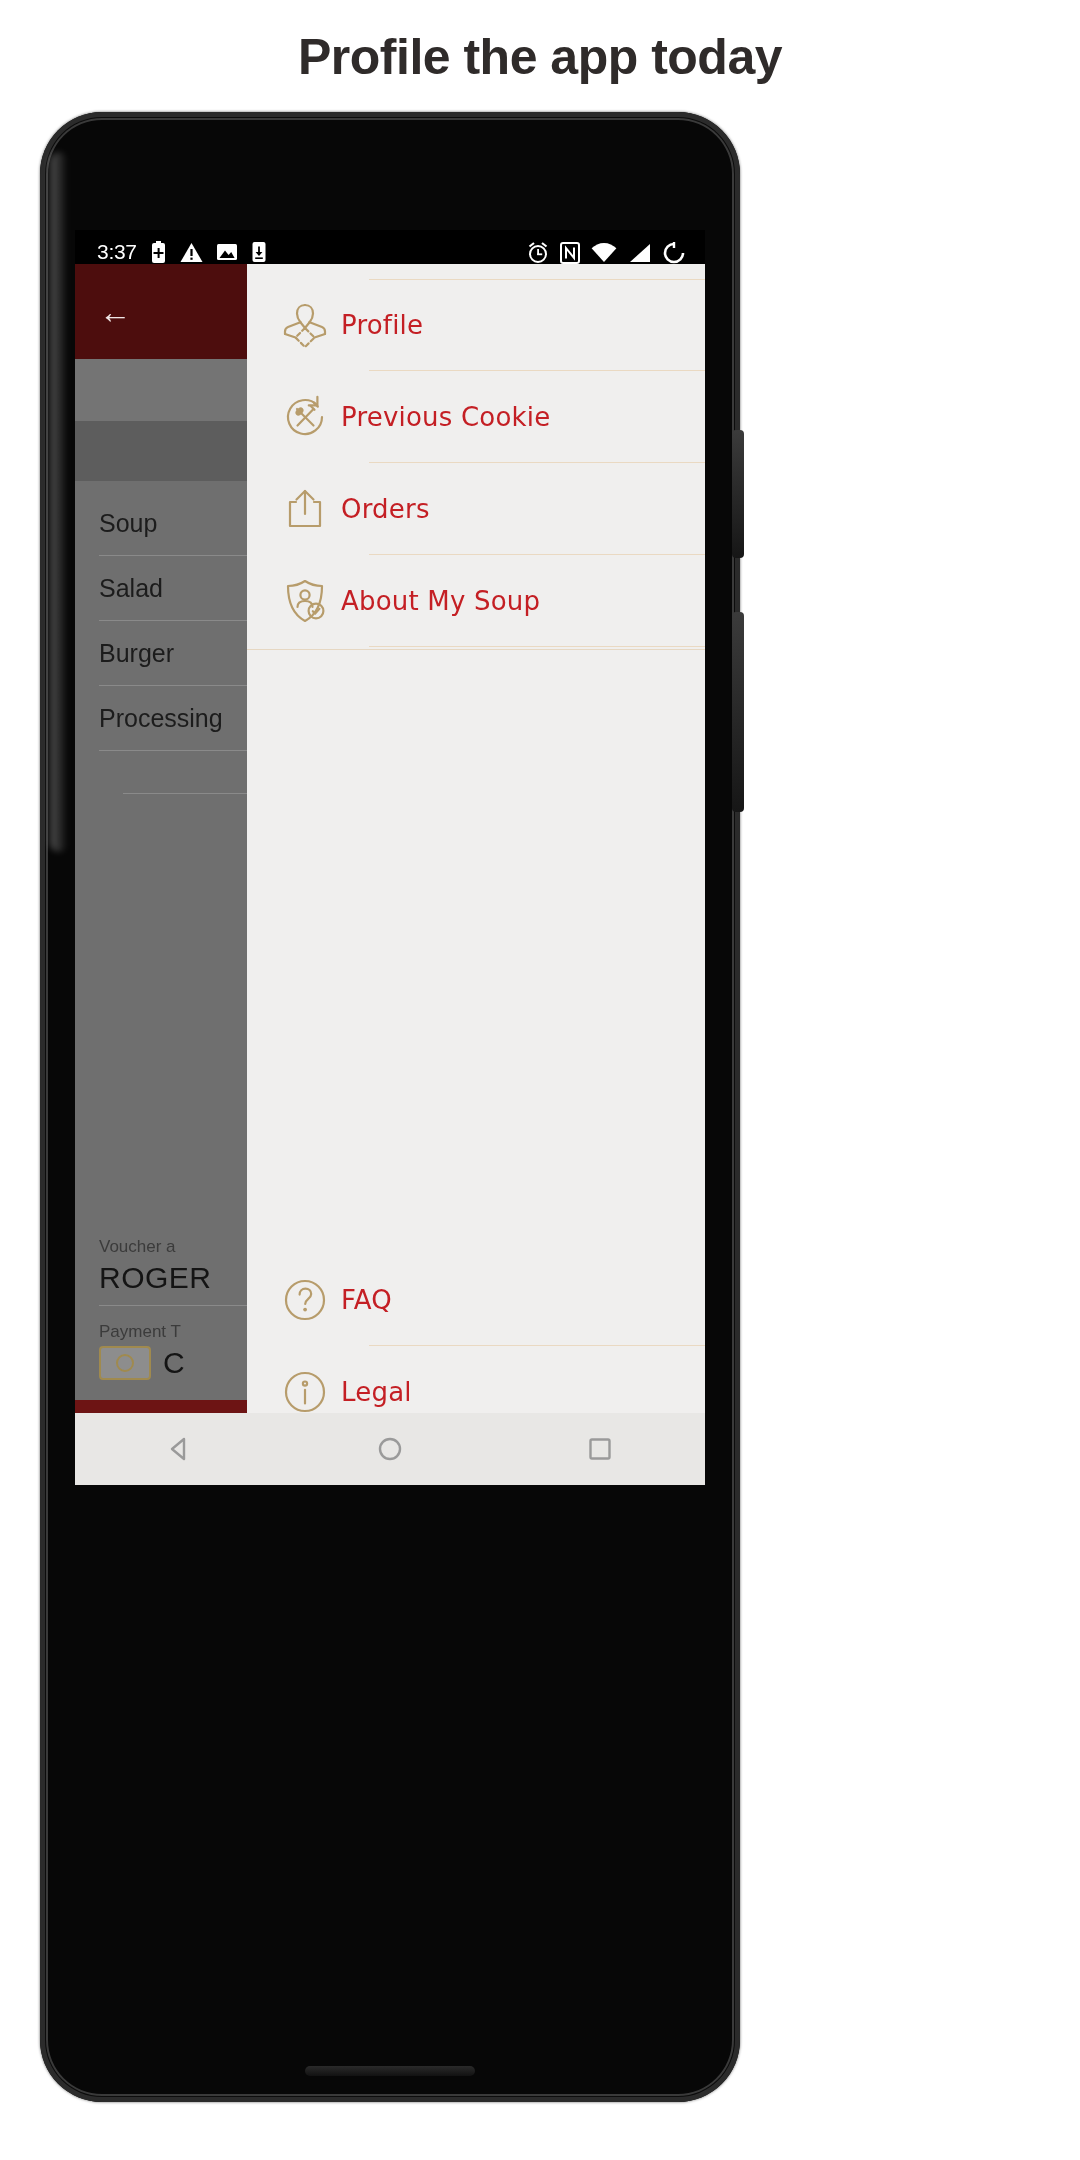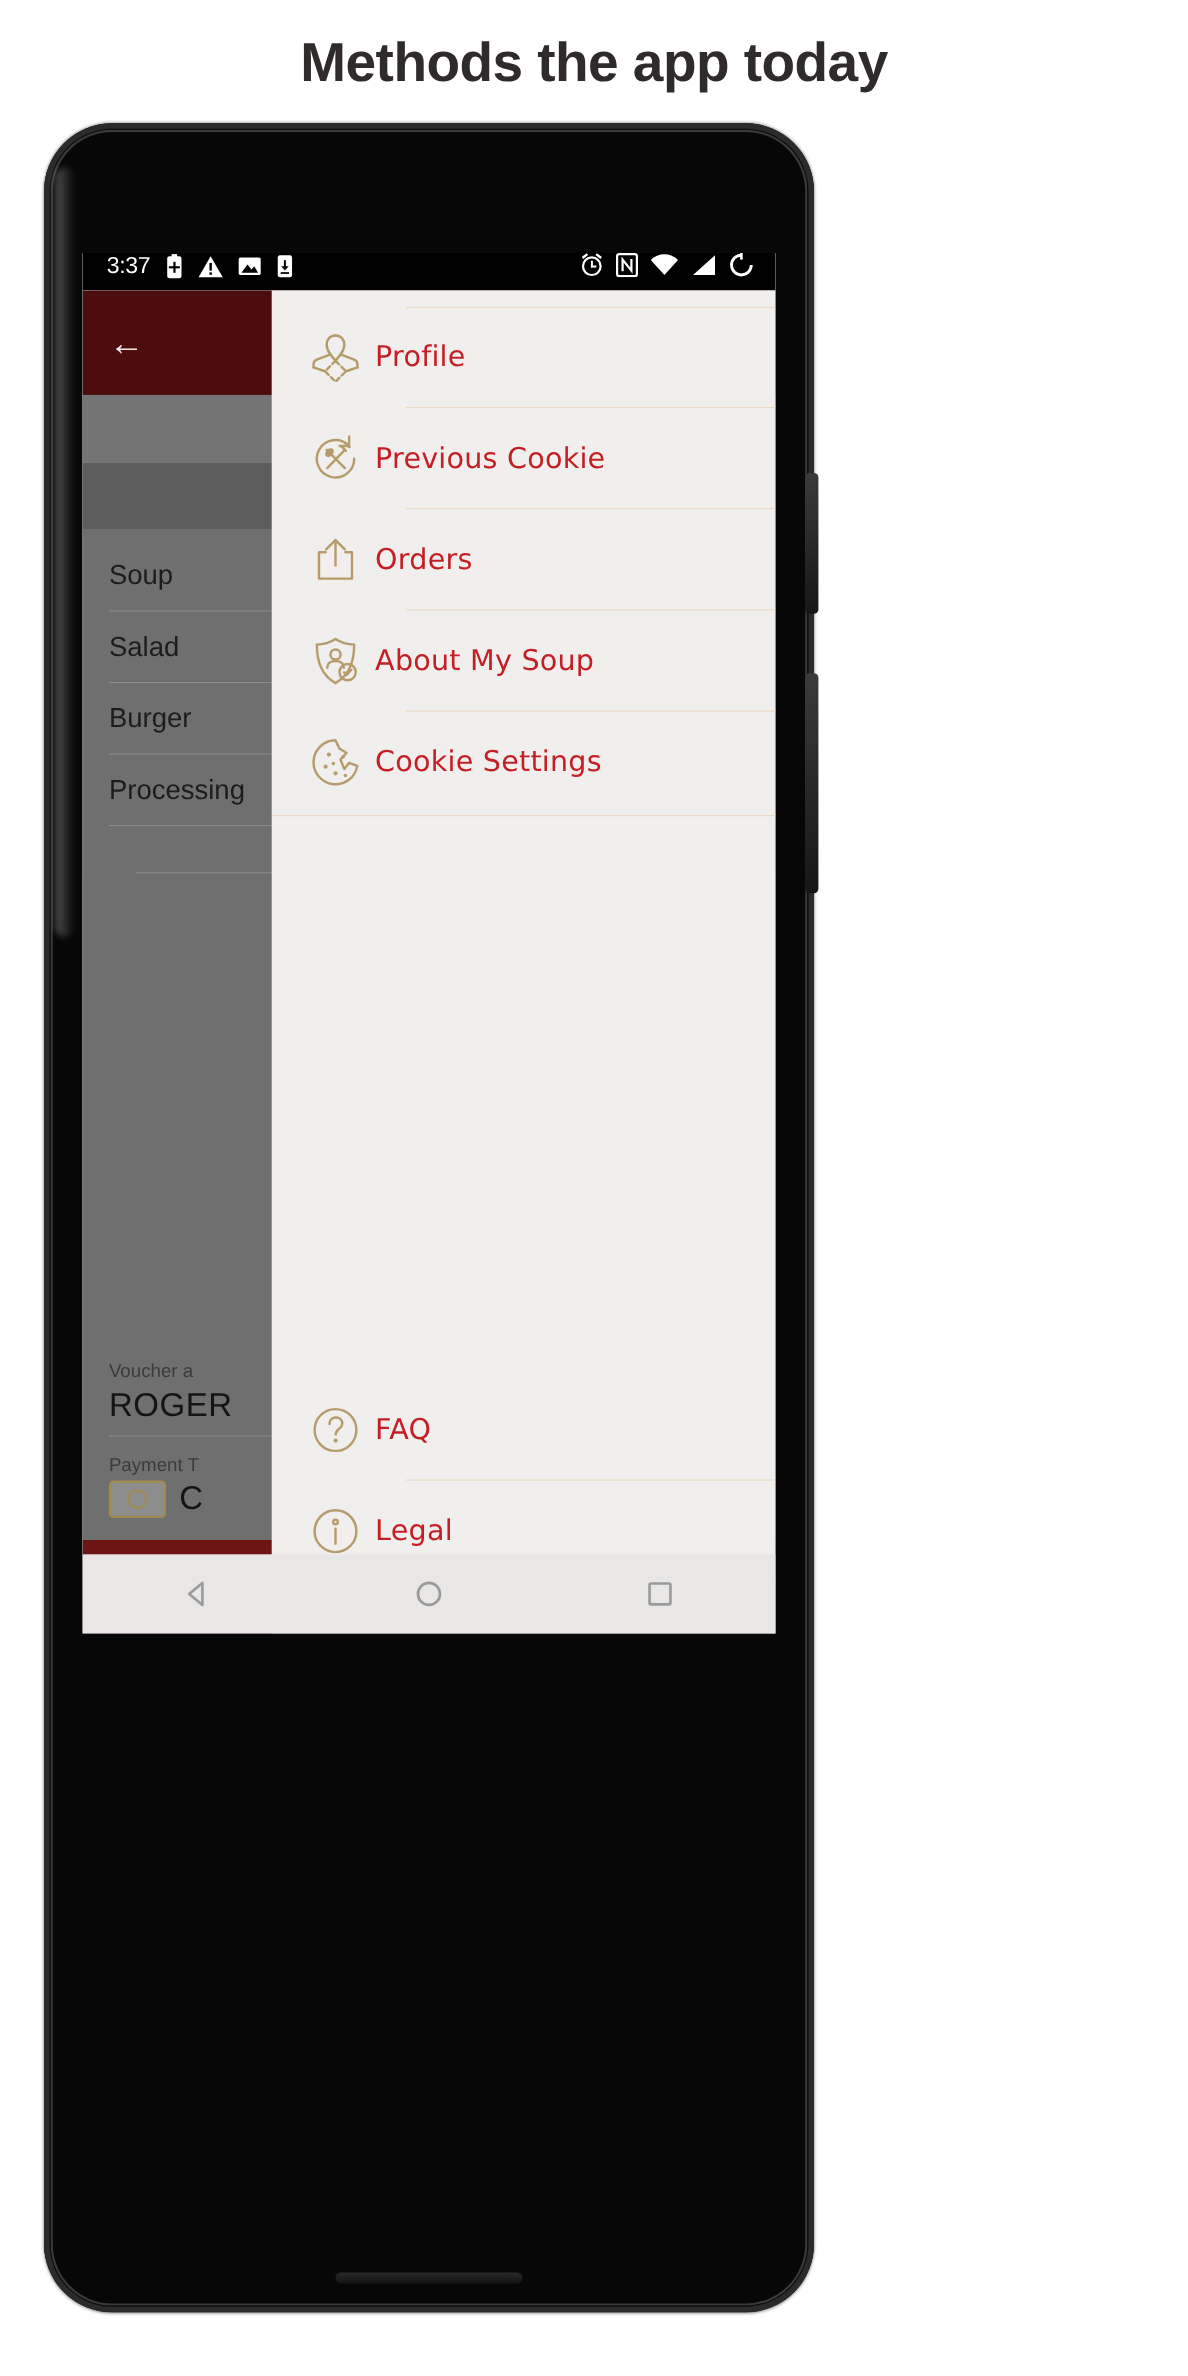--- a/index.html
+++ b/index.html
@@ -64,21 +64,21 @@
     position: absolute;
     left: 75px; top: 230px;
     width: 630px; height: 1255px;
     background: #f0efee;
     overflow: hidden;
   }
 
   
   #status-bar{
     position:relative; height:34px; background:#000;
-    display:flex; align-items:flex-start; color:#fff;gap:32px;
+    display:flex; align-items:flex-end; color:#fff;gap:32px;
   }
   #status-left{ display:flex; align-items:center; gap:13px; padding-left:22px; }
   #status-clock{ font-size:21px; letter-spacing:-.3px; }
   #status-right{ display:flex; align-items:center; gap:11px;
      margin-left:auto; padding-right:20px; }
   .sicon{ display:block; }
 
   
   #app-behind{ position:absolute; left:0; top:34px; width:630px; height:1221px;
     background:#6f6f6f; overflow:hidden; }
@@ -141,21 +141,21 @@
   
   #navbar{
     position:absolute; left:0; bottom:0; width:630px; height:72px;
     background:#e8e7e5; display:flex; align-items:center; justify-content:space-around;
   }
   .nav-btn{ width:90px; height:72px; display:flex; align-items:center; justify-content:center; }
 </style>
 </head>
 <body>
 
-<div id="page-title">Methods the app today</div>
+<div id="page-title">Profile the app today</div>
 
 <div id="phone-frame">
   <div class="bezel-highlight"></div>
   <div class="side-btn" id="btn-power"></div>
   <div class="side-btn" id="btn-volume"></div>
   <div class="cam" id="cam-1"></div>
   <div class="cam" id="cam-2"></div>
   <div class="cam" id="cam-3"></div>
   <div id="earpiece"></div>
   <div id="chin-bar"></div>
@@ -296,34 +296,20 @@
             <circle cx="27" cy="21" r="4.6"></circle>
             <path d="M19.5 33 C19.5 28.8 22.8 27 27 27 C31.2 27 34.5 28.8 34.5 33"></path>
             <circle cx="38" cy="37" r="7.4"></circle>
             <path d="M34.8 37.2 L37.2 39.6 L41.4 34.8"></path>
           </svg>
         </div>
         <div class="mi-label">About My Soup</div>
         <div class="mi-rule"></div>
       </div>
 
-      <div class="menu-item">
-        <div class="mi-icon">
-          <svg width="54" height="54" viewBox="0 0 54 54" fill="none" stroke="#b79c6b" stroke-width="2.2" stroke-linecap="round" stroke-linejoin="round">
-            <path d="M27 7 A20 20 0 1 0 46.8 30.2 L39.5 27.5 L35 33 L31.5 24.5 L37 18.5 L30.5 14.5 Z"></path>
-            <circle cx="21" cy="20" r="1.9" fill="#b79c6b" stroke="none"></circle>
-            <circle cx="18" cy="31" r="1.9" fill="#b79c6b" stroke="none"></circle>
-            <circle cx="27" cy="37" r="1.9" fill="#b79c6b" stroke="none"></circle>
-            <circle cx="34" cy="22" r="1.6" fill="#b79c6b" stroke="none"></circle>
-            <circle cx="25" cy="28" r="1.6" fill="#b79c6b" stroke="none"></circle>
-            <circle cx="36" cy="39" r="1.6" fill="#b79c6b" stroke="none"></circle>
-          </svg>
-        </div>
-        <div class="mi-label">Cookie Settings</div>
-      </div>
 
     </div>
 
     <div id="drawer-divider"></div>
     <div id="drawer-spacer"></div>
 
     <div id="drawer-footer">
 
       <div class="menu-item">
         <div class="mi-icon">

